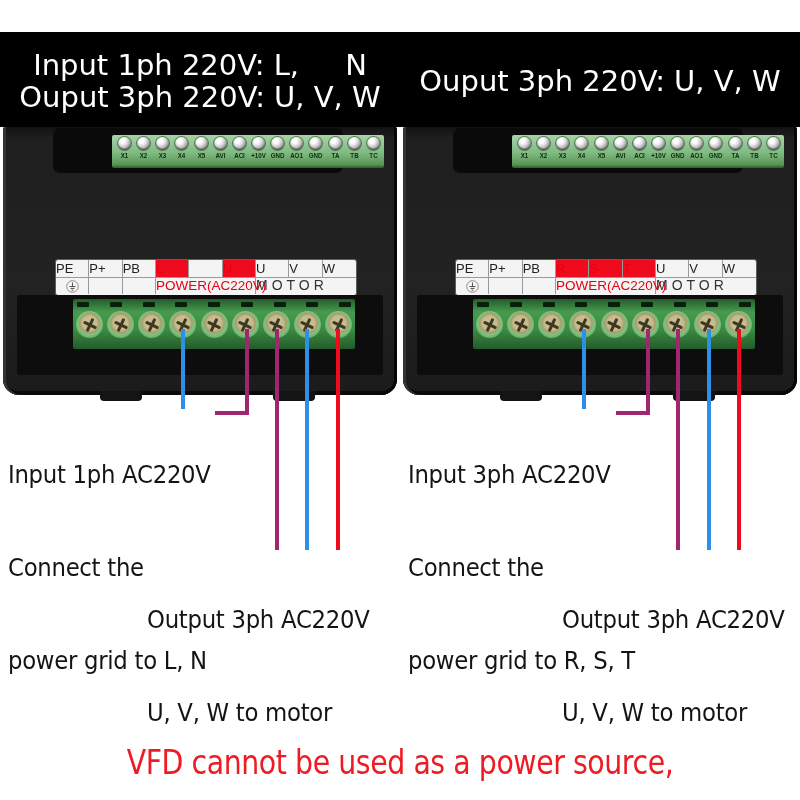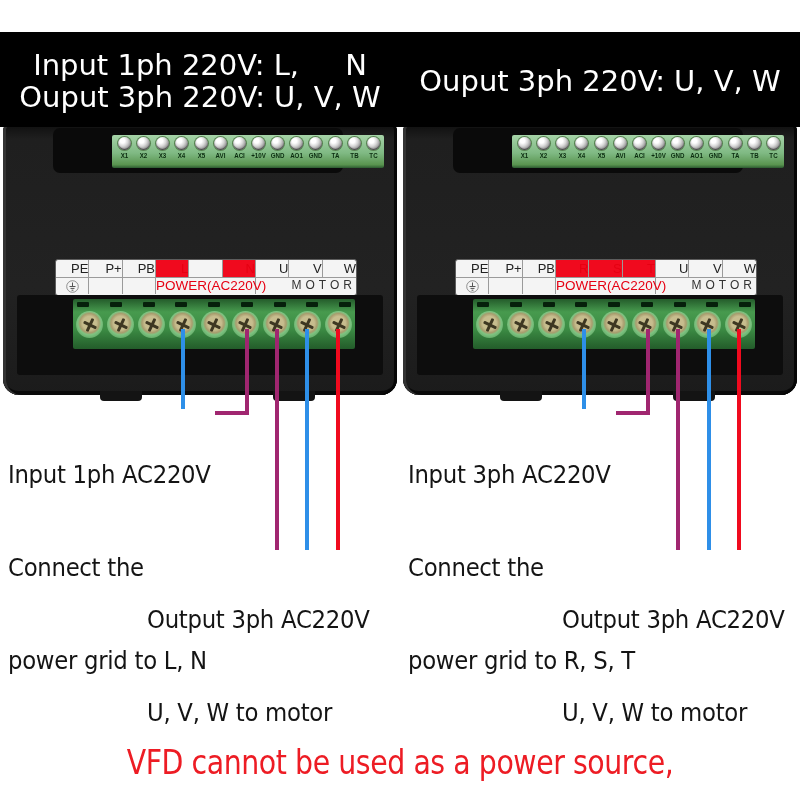--- a/index.html
+++ b/index.html
@@ -26,28 +26,28 @@
           box-shadow:inset 0 -1px 1px #444, 0 0 0 1px #55814f;}
   .tlabels{display:flex;justify-content:space-between;padding:2px 1px 0 3px;}
   .tlabels span{width:19px;text-align:center;font-size:6.5px;font-weight:bold;color:#0b2d10;
                 font-family:"Liberation Sans",sans-serif;transform:scaleX(.95);}
 
   .wstrip{position:absolute;left:52px;top:134px;width:300px;height:35px;background:#f4f4f4;
           border:1px solid #5d5d5d;border-radius:3px;display:grid;
           grid-template-columns:repeat(9,1fr);grid-template-rows:18px 16px;
           font-family:"Liberation Sans",sans-serif;color:#222;}
   .wcell{border-right:1px solid #9a9a9a;border-bottom:1px solid #9a9a9a;font-size:13px;
-         text-align:right;line-height:17px;}
+         text-align:left;line-height:17px;}
   .wcell:nth-child(9){border-right:none;}
   .wcell.red{color:#e60012;}
   .wground{border-right:1px solid #9a9a9a;display:flex;align-items:center;justify-content:center;}
   .wblank{border-right:1px solid #9a9a9a;}
   .wpower{grid-column:4/span 3;border-right:1px solid #9a9a9a;color:#e60012;font-size:13.5px;
           text-align:center;line-height:15px;}
-  .wmotor{grid-column:7/span 3;text-align:right;letter-spacing:4px;font-size:12px;line-height:15px;color:#333;}
+  .wmotor{grid-column:7/span 3;text-align:left;letter-spacing:4px;font-size:14px;line-height:15px;color:#333;}
 
   .recess{position:absolute;left:14px;top:170px;width:366px;height:80px;background:#0d0d0d;border-radius:3px;}
   .gblock{position:absolute;left:70px;top:174px;width:282px;height:50px;border-radius:2px;
           background:linear-gradient(180deg,#245c2b 0,#479a4e 26%,#3c8c44 60%,#235c2a 100%);}
   .slots{display:flex;justify-content:space-between;padding:3px 4px 0;}
   .slot{width:12px;height:5px;background:#06200b;border-radius:1px;}
   .gscrews{display:flex;justify-content:space-between;padding:4px 3px 0;}
   .gscrew{position:relative;width:27px;height:27px;border-radius:50%;
           background:radial-gradient(circle at 50% 45%,#c7bd8e 0 34%,#a89d6e 48%,#7ec381 58%,#4f9a55 88%,#2f6b35 100%);}
   .gscrew::before,.gscrew::after{content:"";position:absolute;left:50%;top:50%;background:#3e3822;border-radius:1px;}

